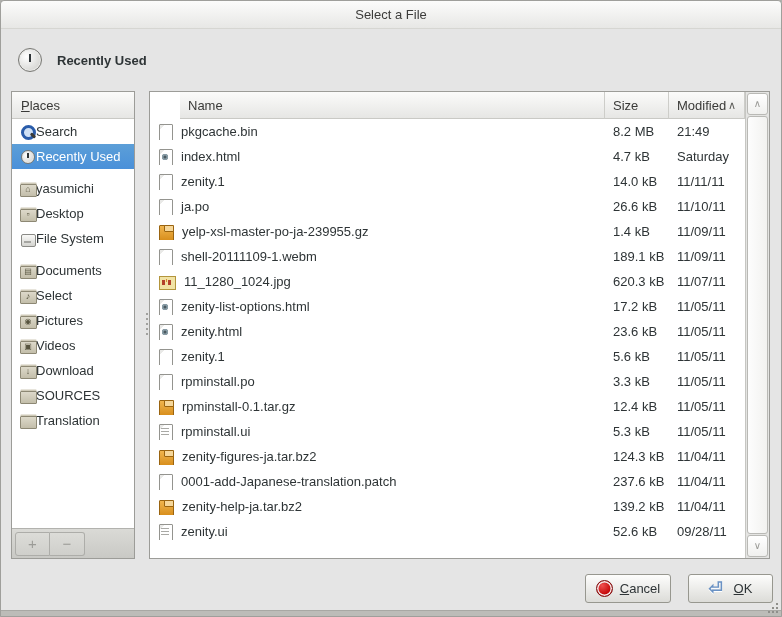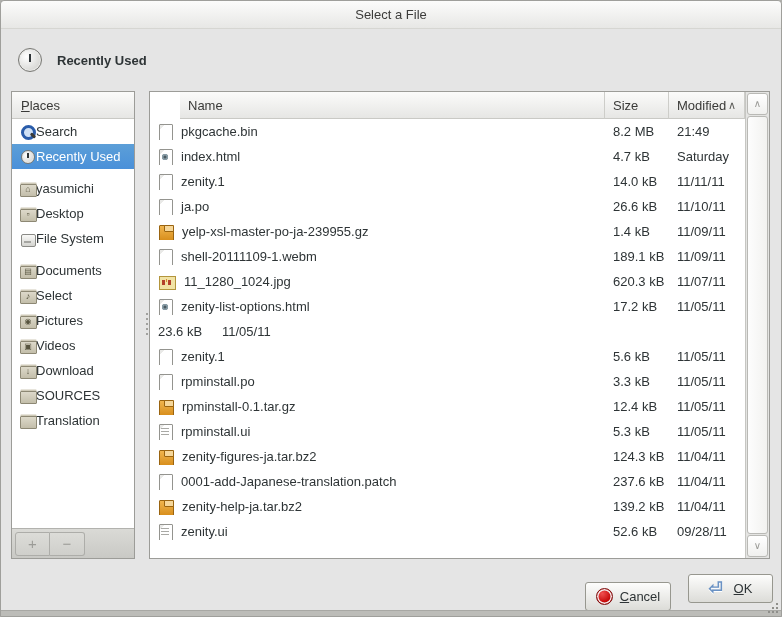--- a/index.html
+++ b/index.html
@@ -104,21 +104,21 @@
     border: 1px solid #b9b9b5; border-radius: 3px;
   }
   
   .dlg-btn {
     position: absolute; top: 573px; height: 29px;
     background: linear-gradient(#fdfdfc, #dcdcd8);
     border: 1px solid #97978f; border-radius: 3px;
     display: flex; align-items: center; justify-content: center; gap: 7px;
     font-size: 13px; color: #2e3436; cursor: default;
   }
-  .cancel-btn { right: 110px; width: 86px; margin-top: 8px; }
+  .cancel-btn { right: 110px; width: 86px; }
   .ok-btn { right: 8px; width: 85px; }
   .mn { display: inline-block; }
   .mn::first-letter { text-decoration: underline; }
   .bottom-edge {
     position: absolute; left: 0; right: 0; bottom: 0; height: 6px;
     background: #bcbcb8; border-top: 1px solid #a8a8a4;
   }
   .resize-grip { position: absolute; right: 3px; bottom: 3px; width: 14px; height: 14px; }
   .resize-grip i { position: absolute; width: 2px; height: 2px; background: #8f8f8b; }
   
@@ -426,20 +426,24 @@
         <div class="file-row">
           <span class="cell-name">
             <span class="icon html-file-icon"></span>
             <span>zenity-list-options.html</span>
           </span>
           <span class="cell-size">17.2 kB</span>
           <span class="cell-mod">11/05/11</span>
         </div>
 
         <div class="file-row">
+          <span class="cell-name">
+            <span class="icon html-file-icon"></span>
+            <span>zenity.html</span>
+          </span>
           <span class="cell-size">23.6 kB</span>
           <span class="cell-mod">11/05/11</span>
         </div>
 
         <div class="file-row">
           <span class="cell-name">
             <span class="icon text-file-icon"></span>
             <span>zenity.1</span>
           </span>
           <span class="cell-size">5.6 kB</span>

